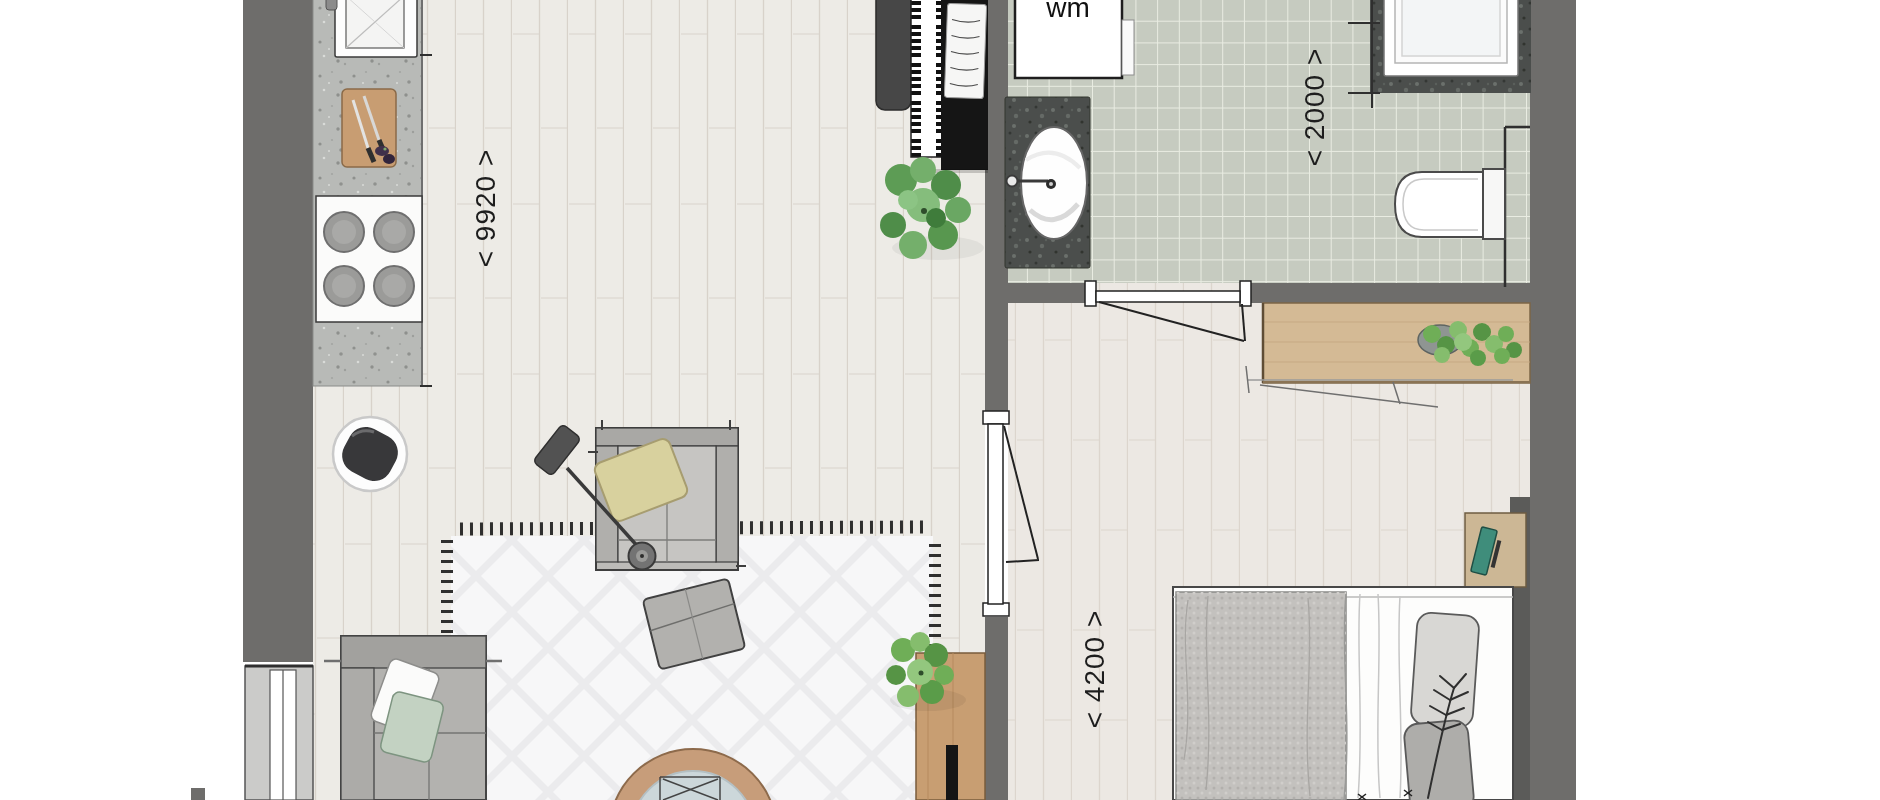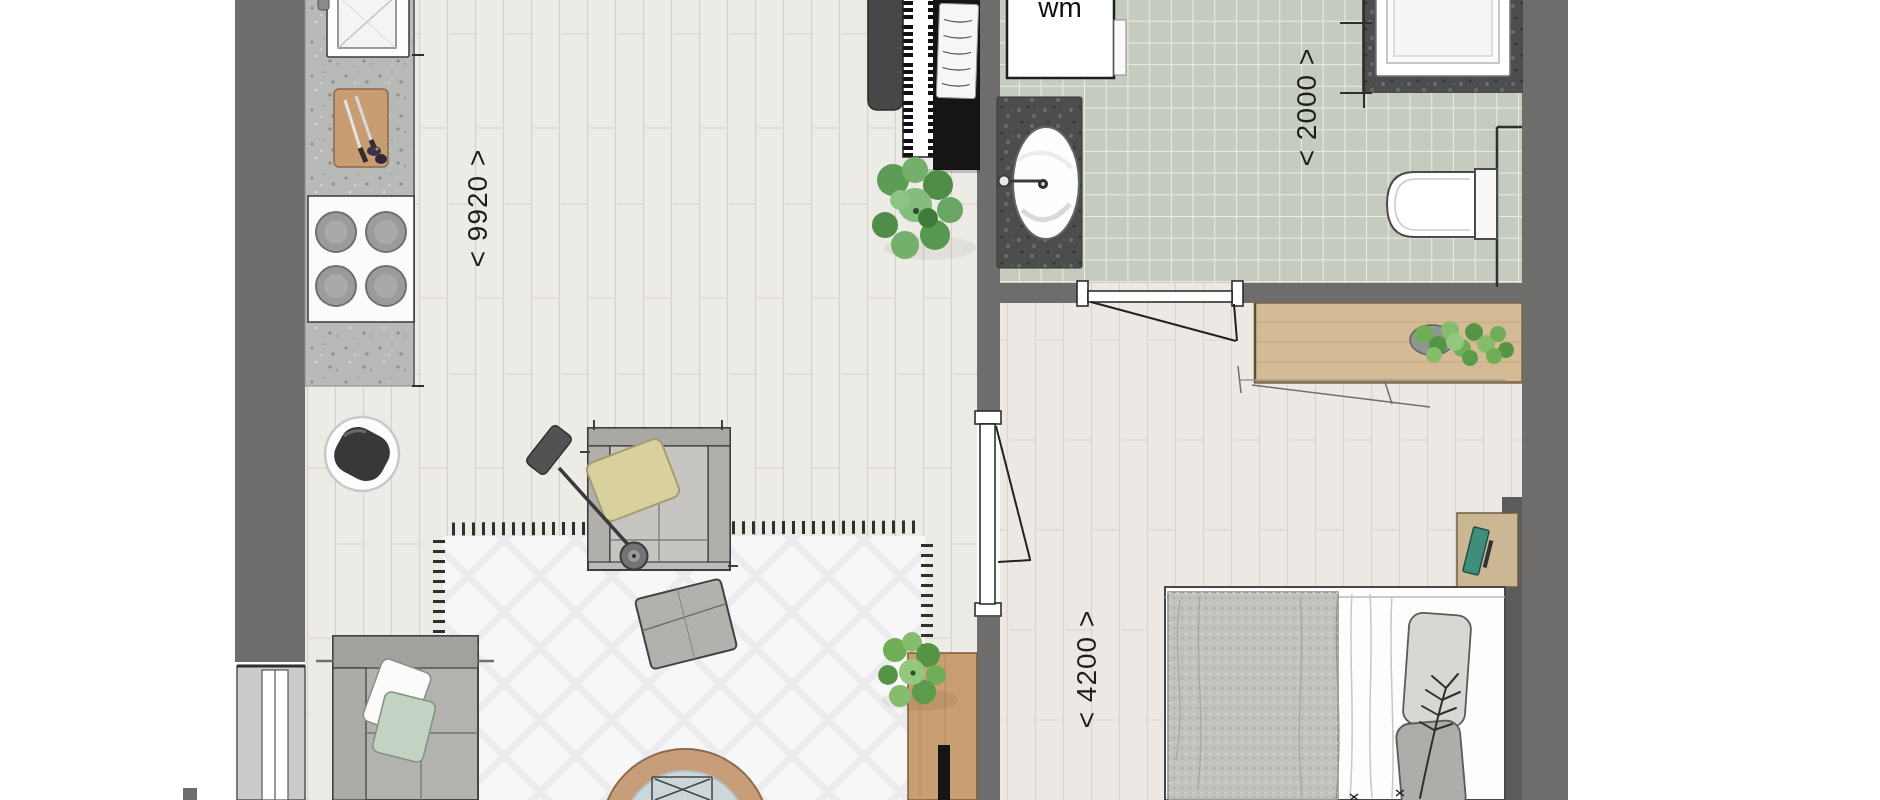--- a/index.html
+++ b/index.html
@@ -1,16 +1,16 @@
 <!DOCTYPE html>
 <html><head>
 <meta charset="utf-8">
 <style>
   html,body{margin:0;padding:0;background:#ffffff;}
-  .stage{width:1620px;height:800px;position:relative;background:#ffffff;overflow:hidden;}
+  .stage{width:1620px;height:800px;position:relative;background:#ffffff;overflow:hidden;margin-left:8px;}
   svg{display:block;}
   text{font-family:"Liberation Sans", sans-serif;}
   .dim{font-size:28px;letter-spacing:1px;fill:#1d1d1d;}
   .wm-label{font-size:28px;fill:#111111;}
 </style>
 </head>
 <body>
 
 <div class="stage">
 <svg width="1880" height="800" viewBox="0 0 1880 800" xmlns="http://www.w3.org/2000/svg">

